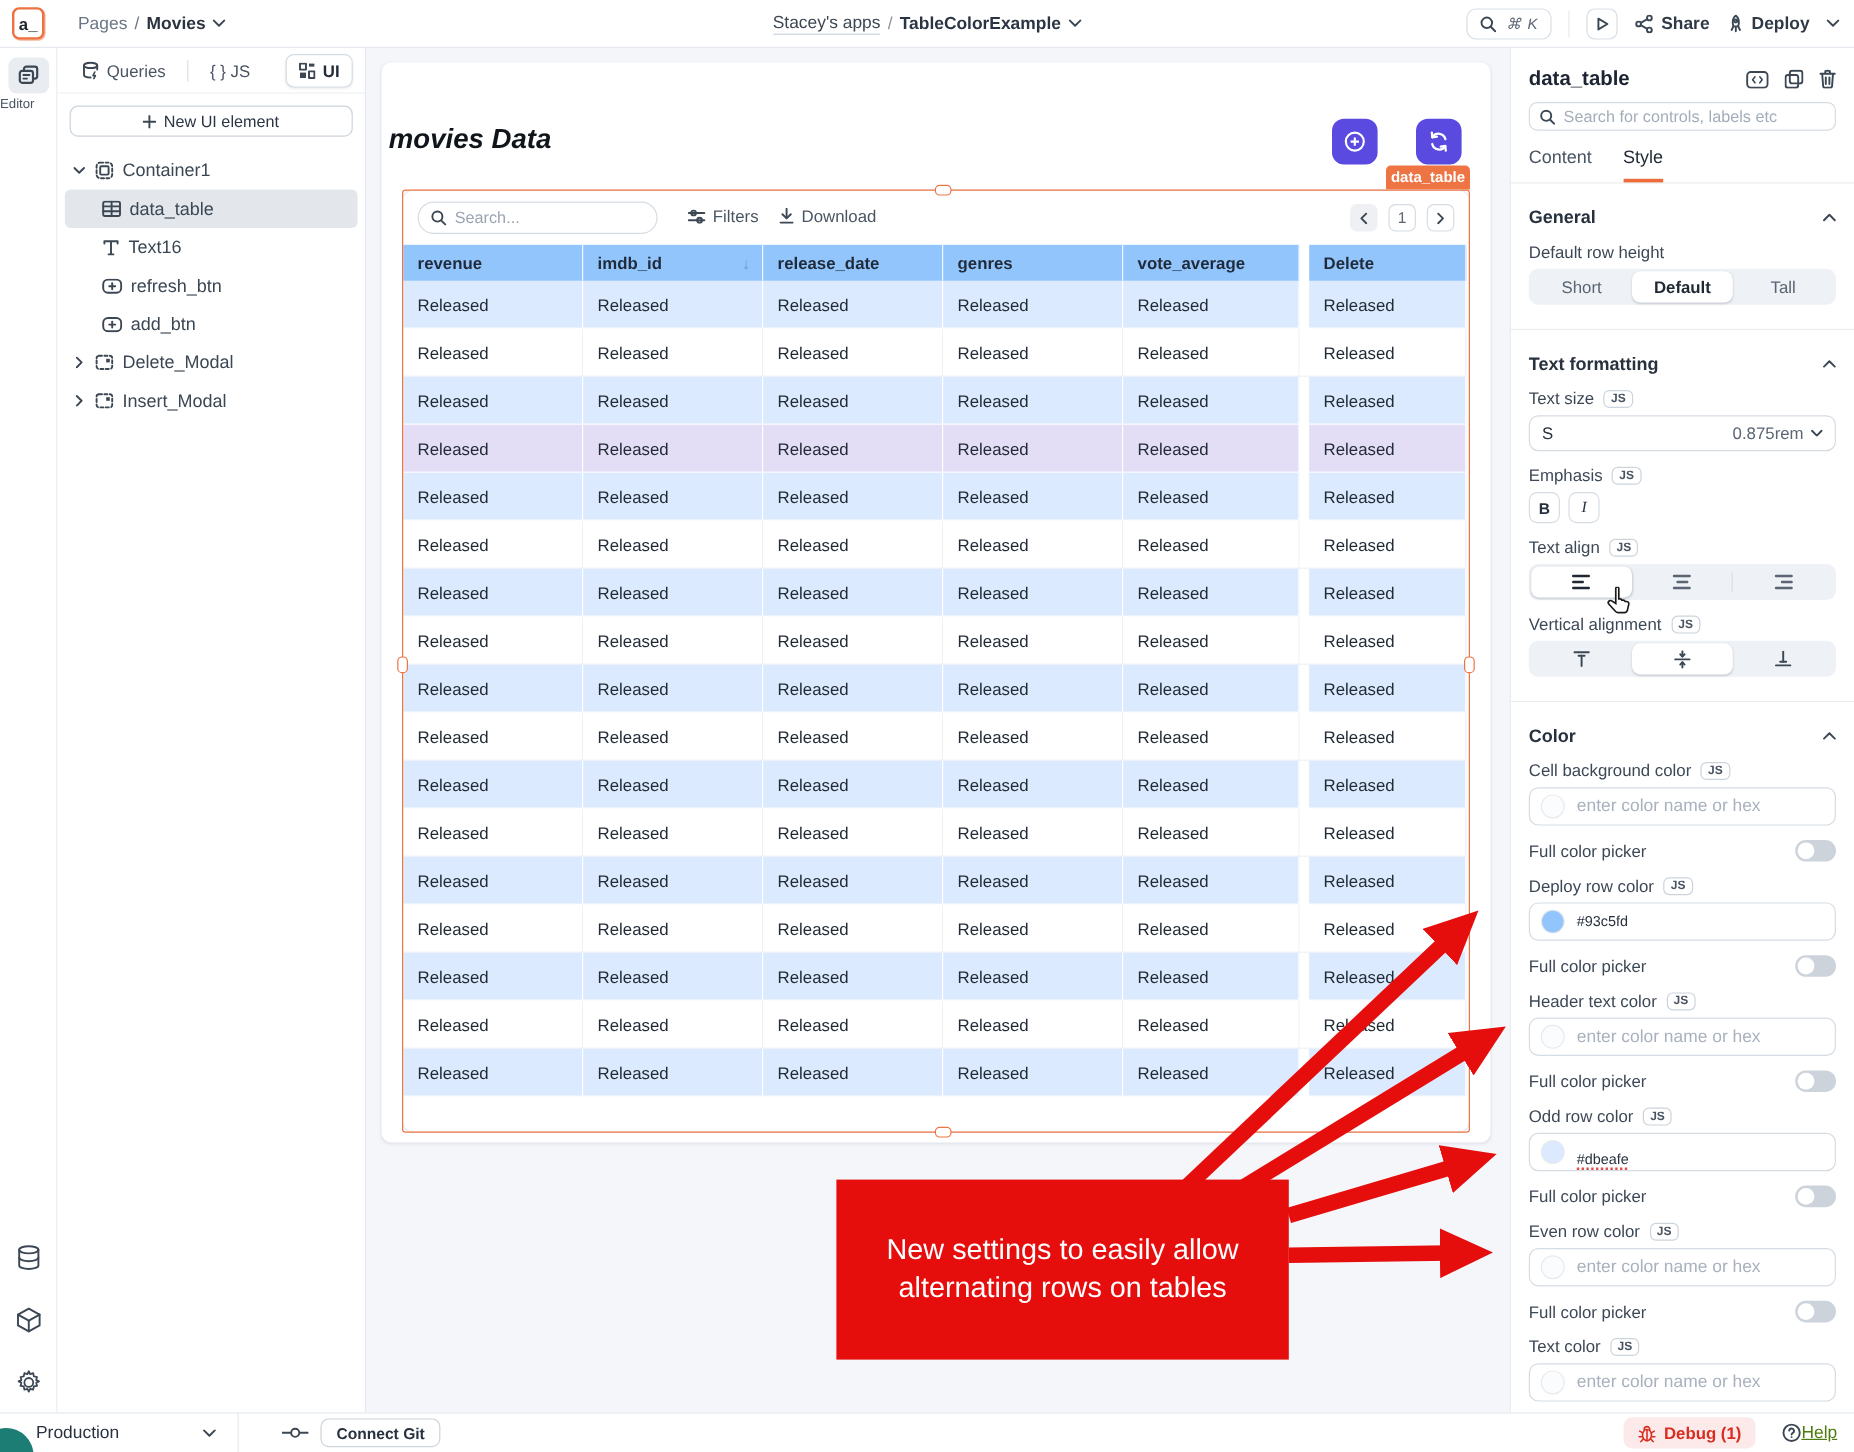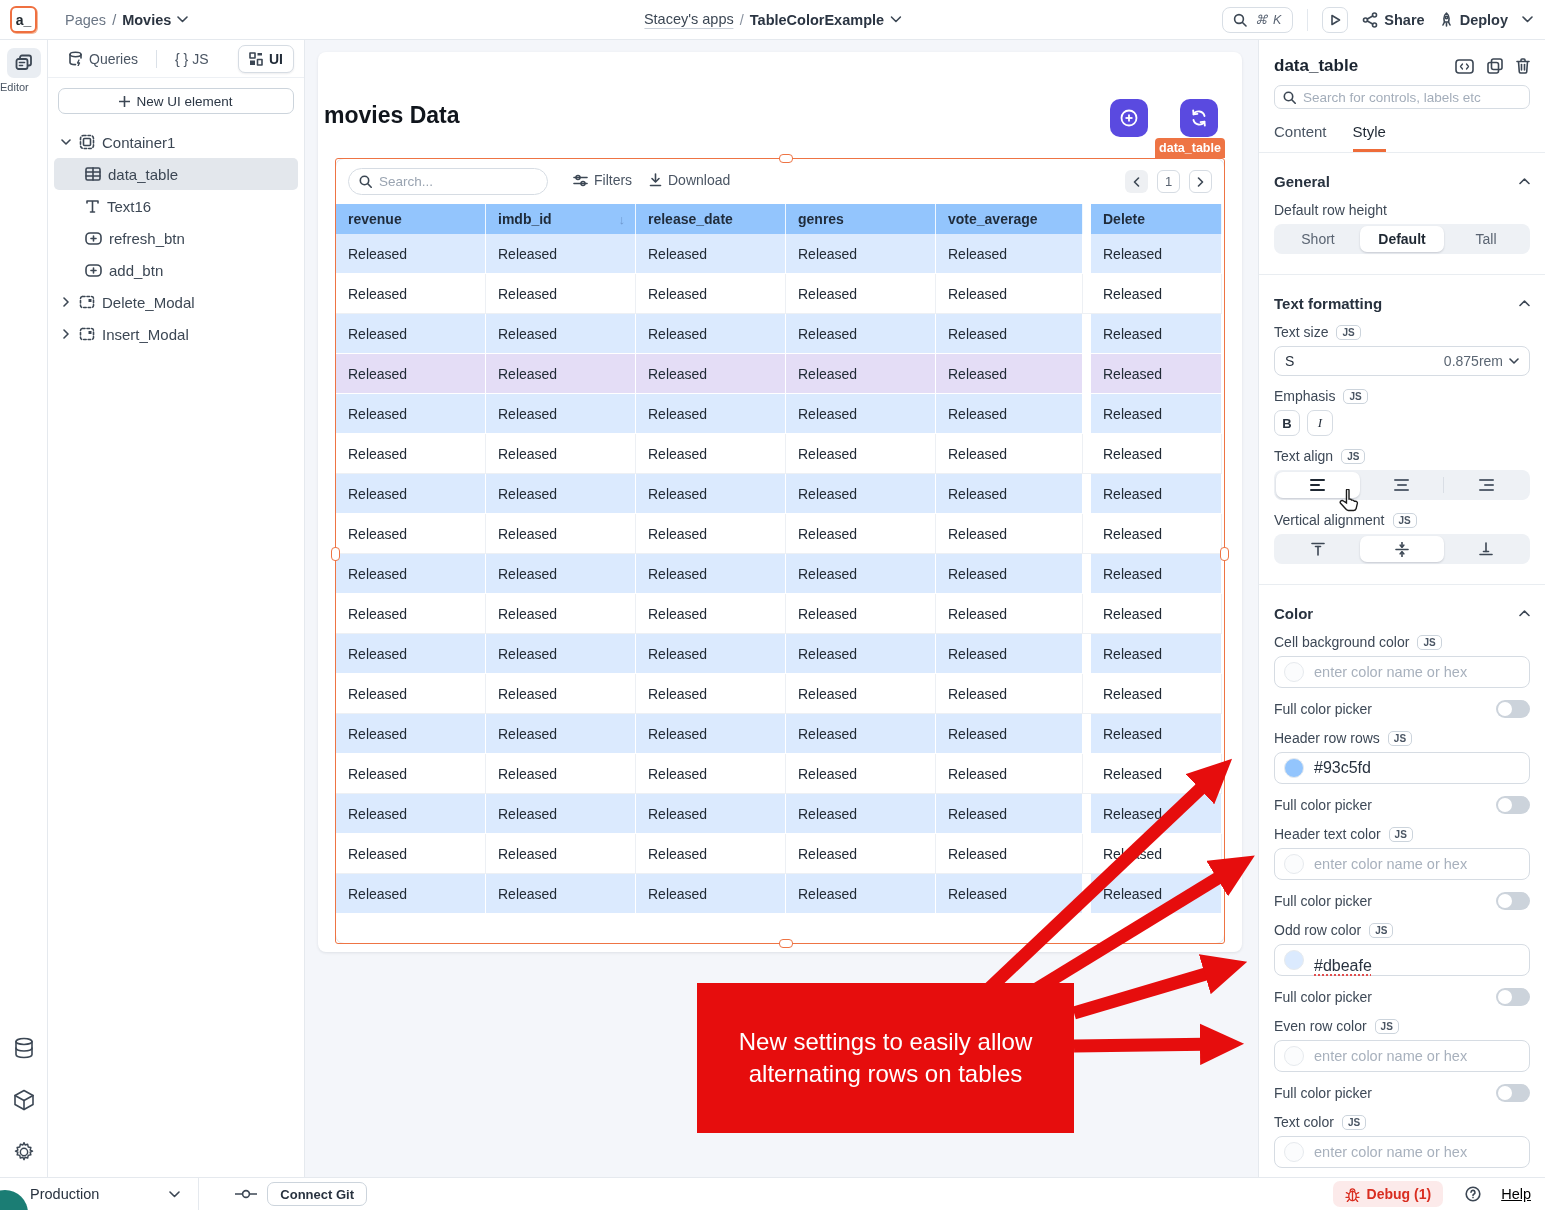--- a/index.html
+++ b/index.html
@@ -37,21 +37,21 @@
   .new-el-btn { margin:10px 10px 6px; height:26px; border:1px solid #ccd4dc; border-radius:7px; display:flex; align-items:center; justify-content:center; gap:6px; font-size:13.5px; color:#2b3644; background:#fff; }
   .tree { padding:6px 6px; }
   .tree-row { display:flex; align-items:center; gap:7px; height:32px; padding:0 6px; border-radius:5px; font-size:15px; color:#3c4754; }
   .tree-row.sel { background:#e3e7ec; }
   .tree-indent { width:18px; }
   .tree-chev { width:12px; display:flex; justify-content:center; color:#55606e; }
 
   
   #canvas { position:absolute; left:305px; top:40px; width:953px; height:1137px; background:#f4f6fa; z-index:5; }
   .container-card { position:absolute; left:13px; top:12px; width:924px; height:900px; background:#fff; border-radius:8px; box-shadow:0 1px 3px rgba(25,35,60,.10); }
-  .canvas-title { position:absolute; left:19px; top:62px; font-size:23px; font-weight:700; color:#10151c; }
+  .canvas-title { position:absolute; left:19px; top:62px; font-size:23px; font-weight:700; color:#10151c;font-style:italic; }
   .pbtn { position:absolute; top:59px; width:38px; height:38px; border-radius:10px; background:#5a4ae0; display:flex; align-items:center; justify-content:center; }
   .sel-tag { position:absolute; left:850px; top:98px; width:70px; height:20px; background:#ee7444; color:#fff; font-size:12.5px; font-weight:600; display:flex; align-items:center; justify-content:center; border-radius:4px 4px 0 0; }
 
   .table-widget { position:absolute; left:30px; top:118px; width:890px; height:786px; background:#fff; border:1px solid #e6e9ee; border-radius:9px; overflow:hidden; }
   .tw-toolbar { position:relative; height:45px; }
   .tw-search { position:absolute; left:12px; top:9px; width:200px; height:27px; border:1px solid #d6dce3; border-radius:14px; display:flex; align-items:center; gap:7px; padding:0 10px; }
   .tw-search input { border:none; outline:none; width:140px; font-size:13.5px; color:#3c4754; font-family:"Liberation Sans",sans-serif; }
   .tw-search input::placeholder { color:#9aa4b1; }
   .tw-tool { position:absolute; top:13px; display:flex; align-items:center; gap:6px; font-size:14px; color:#4a5563; }
   .pager { position:absolute; right:12px; top:11px; display:flex; gap:9px; }
@@ -100,39 +100,39 @@
   .seg-item.sel { background:#fff; box-shadow:0 1px 2px rgba(20,30,50,.18); font-weight:700; color:#1f2833; }
   .seg-div { width:1px; height:16px; background:#d9dee5; align-self:center; }
   .rp-divider { height:1px; background:#e9edf1; margin:20px -15px 0; }
   .rp-select { height:30px; border:1px solid #d6dce3; border-radius:8px; display:flex; align-items:center; padding:0 10px; font-size:14px; color:#28323f; }
   .rp-select .rem { margin-left:auto; color:#5b6673; display:flex; align-items:center; gap:6px; }
   .bi-row { display:flex; gap:7px; margin-top:2px; }
   .bi-btn { width:26px; height:26px; border:1px solid #d6dce3; border-radius:7px; display:flex; align-items:center; justify-content:center; font-size:13px; color:#28323f; background:#fff; }
   .bi-btn.it { font-style:italic; font-family:"Liberation Serif",serif; }
   .color-field { height:32px; border:1px solid #d6dce3; border-radius:8px; display:flex; align-items:center; gap:10px; padding:0 9px; }
   .swatch { width:20px; height:20px; border-radius:50%; border:1px solid #e6eaee; background:#fbfcfd; flex:none; }
-  .cf-val { font-size:16px; color:#28323f; }
+  .cf-val { font-size:12px; color:#28323f; }
   .cf-ph { font-size:14.5px; color:#a8b1bd; }
   .misspell { text-decoration:underline dotted #e04f4f 2px; text-underline-offset:4px;margin-top:11px; }
   .fcp-row { margin:12px 0 10px; display:flex; align-items:center; justify-content:space-between; font-size:14px; color:#3d4856; }
   .toggle { width:34px; height:18px; border-radius:10px; background:#ccd3db; position:relative; }
   .toggle::after { content:''; position:absolute; left:2px; top:2px; width:14px; height:14px; border-radius:50%; background:#fff; }
   .align-lines { display:flex; flex-direction:column; gap:3px; }
   .align-lines span { height:2px; background:#5a6472; border-radius:1px; display:block; }
   .sel .align-lines span { background:#1f2833; }
   .cursor-hand { position:absolute; left:62px; top:17px; }
 
   
   #bottombar { position:absolute; left:0; top:1177px; width:1545px; height:33px; background:#fff; border-top:1px solid #e5e9ee; display:flex; align-items:center; z-index:40; }
   .bb-env { margin-left:30px; font-size:14.5px; color:#28323f; display:flex; align-items:center; gap:70px; }
   .bb-div { width:1px; height:33px; background:#e5e9ee; margin:0 18px; }
   .git-btn { border:1px solid #ccd4dc; border-radius:7px; height:24px; padding:0 12px; display:flex; align-items:center; font-size:13px; color:#28323f; font-weight:600; margin-left:10px; background:#fff; }
   .bb-right { position:absolute; right:14px; display:flex; align-items:center; gap:22px; }
   .debug-pill { background:#fceaea; border-radius:7px; height:26px; padding:0 12px; display:flex; align-items:center; gap:7px; color:#d92d20; font-size:14px; font-weight:600; }
-  .help-item { display:flex; align-items:center; gap:20px; font-size:14.5px; color:#000000;text-decoration:underline; }
+  .help-item { display:flex; align-items:center; gap:0; font-size:14.5px; color:#4d7c0f;text-decoration:underline; }
   .teal-corner { position:absolute; left:-18px; top:1190px; width:46px; height:46px; border-radius:50%; background:#1b7d74; z-index:41; }
 </style>
 </head>
 <body>
 
 <div id="page">
 
   <div id="topbar">
     <div class="logo-box">a_</div>
     <div class="crumb">
@@ -735,21 +735,21 @@
     <div class="color-field">
       <span class="swatch"></span>
       <span class="cf-ph">enter color name or hex</span>
     </div>
     <div class="fcp-row">
         <span>Full color picker</span>
         <span class="toggle"></span>
       </div>
 
     <div class="rp-label">
-        <span>Header row rows</span>
+        <span>Deploy row color</span>
         <span class="js-badge">JS</span>
       </div>
     <div class="color-field">
       <span class="swatch" style="background: rgb(147, 197, 253);"></span>
       <span class="cf-val">#93c5fd</span>
     </div>
     <div class="fcp-row">
         <span>Full color picker</span>
         <span class="toggle"></span>
       </div>

